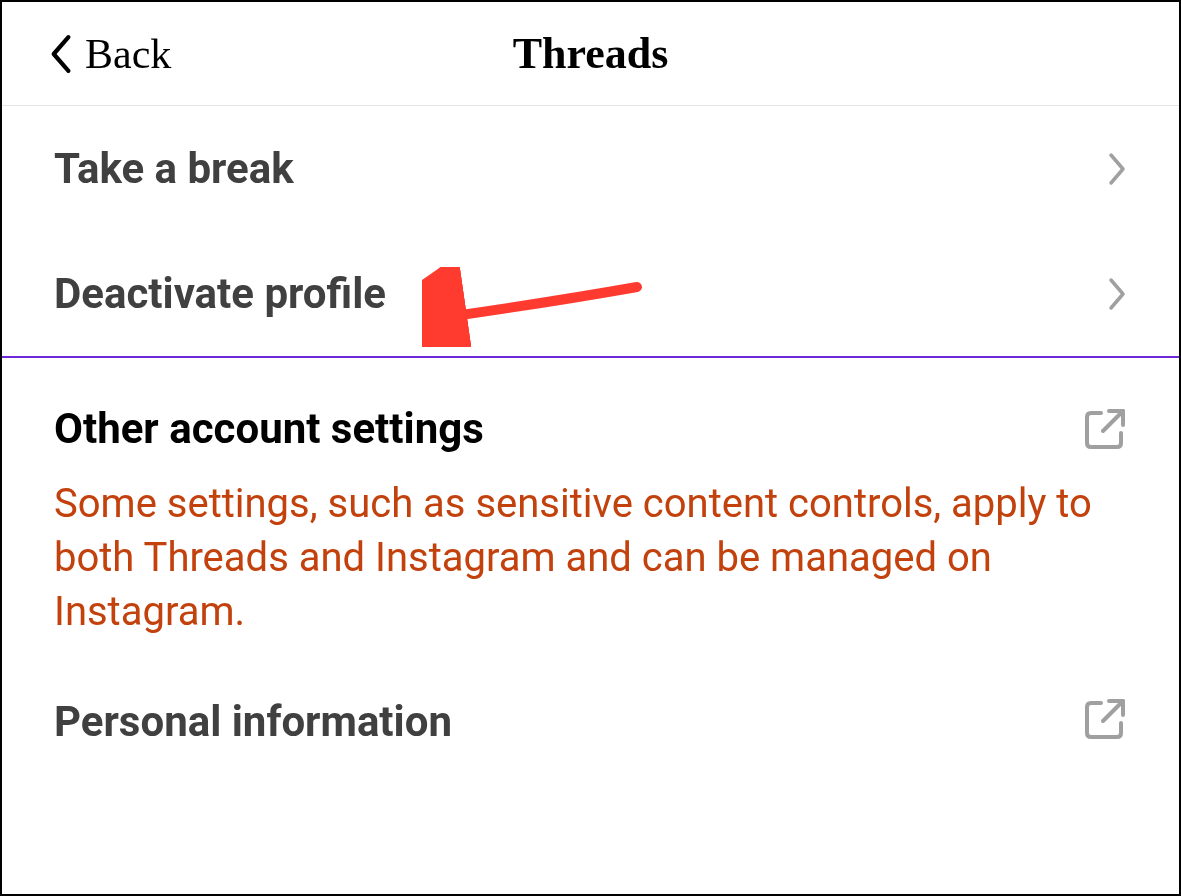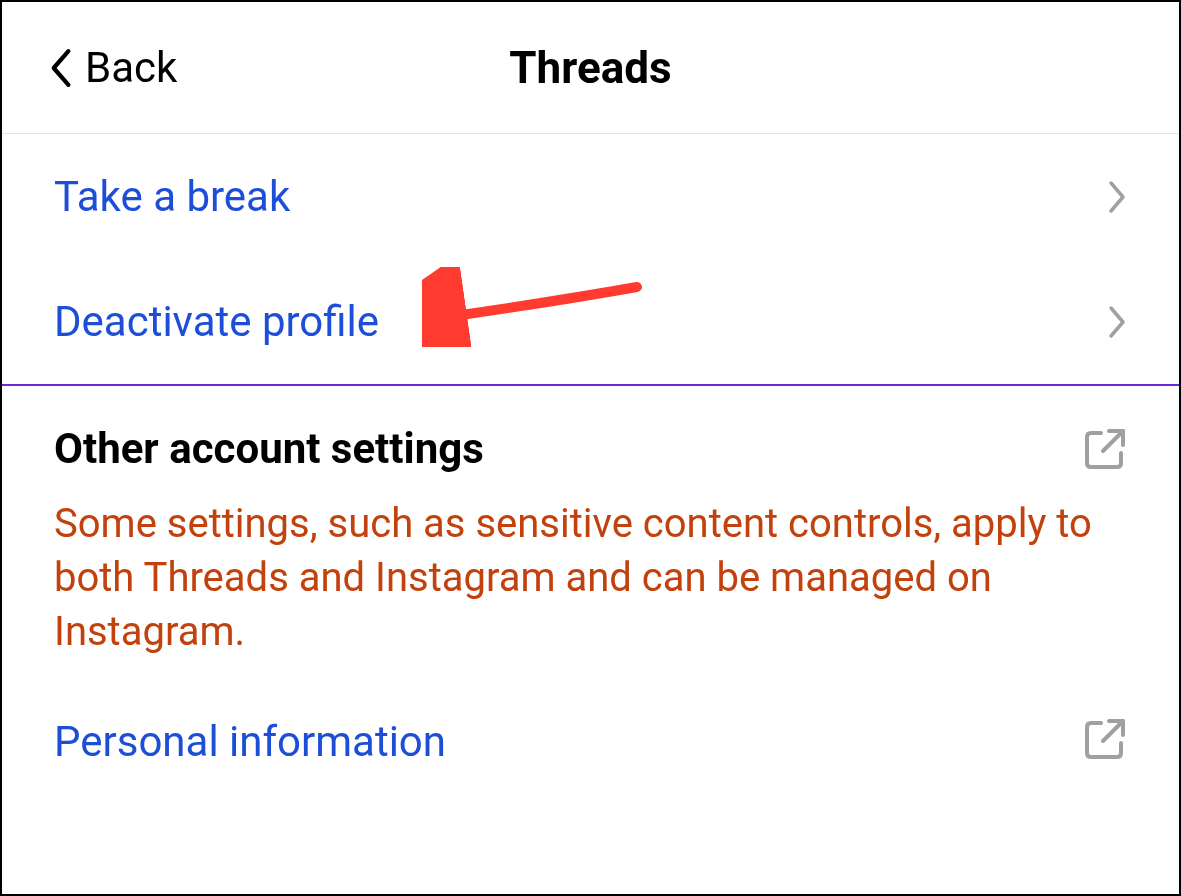--- a/index.html
+++ b/index.html
@@ -15,22 +15,23 @@
       height: 896px;
       border: 2px solid #000;
       position: relative;
     }
     
     .header {
       display: flex;
       align-items: center;
       padding: 20px 44px;
       border-bottom: 1px solid #e5e5e5;
-      height: 132px;
+      height: 104px;
       position: relative;
+      font-family: Liberation Serif, serif;
     }
     
     .back-button {
       display: flex;
       align-items: center;
       gap: 12px;
       cursor: pointer;
       font-size: 42px;
       color: #000;
       position: absolute;
@@ -58,22 +59,22 @@
     .list-item {
       display: flex;
       align-items: center;
       justify-content: space-between;
       padding: 38px 52px;
       cursor: pointer;
     }
     
     .list-item-label {
       font-size: 42px;
-      color: #1d4ed8;
-      font-weight: 400;
+      color: #404040;
+      font-weight: 700;
     }
     
     .chevron-right {
       width: 20px;
       height: 36px;
       color: #a0a0a0;
     }
     
     .list-item.bordered {
       border-bottom: 2px solid #6d28d9;
@@ -81,20 +82,21 @@
     
     .section {
       padding: 38px 52px 20px 52px;
     }
     
     .section-header {
       display: flex;
       align-items: center;
       justify-content: space-between;
       margin-bottom: 24px;
+      margin-top: 8px;
     }
     
     .section-title {
       font-size: 42px;
       font-weight: 700;
       color: #000;
     }
     
     .section-description {
       font-size: 40px;

